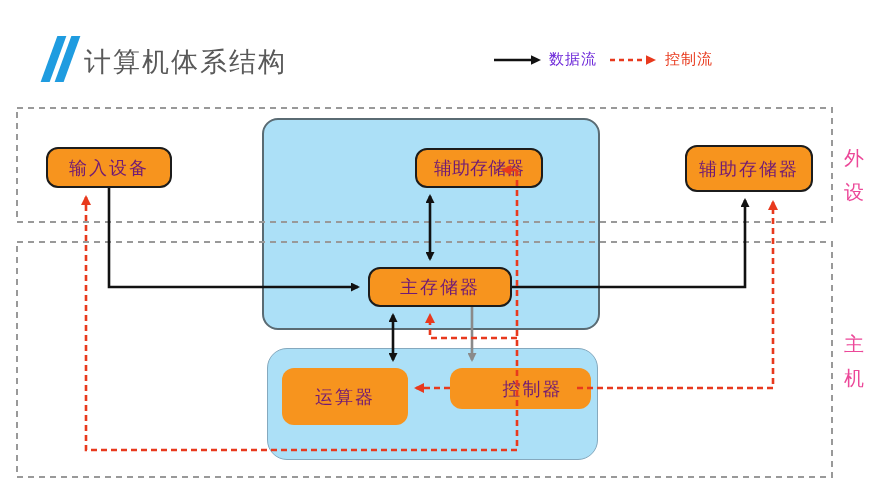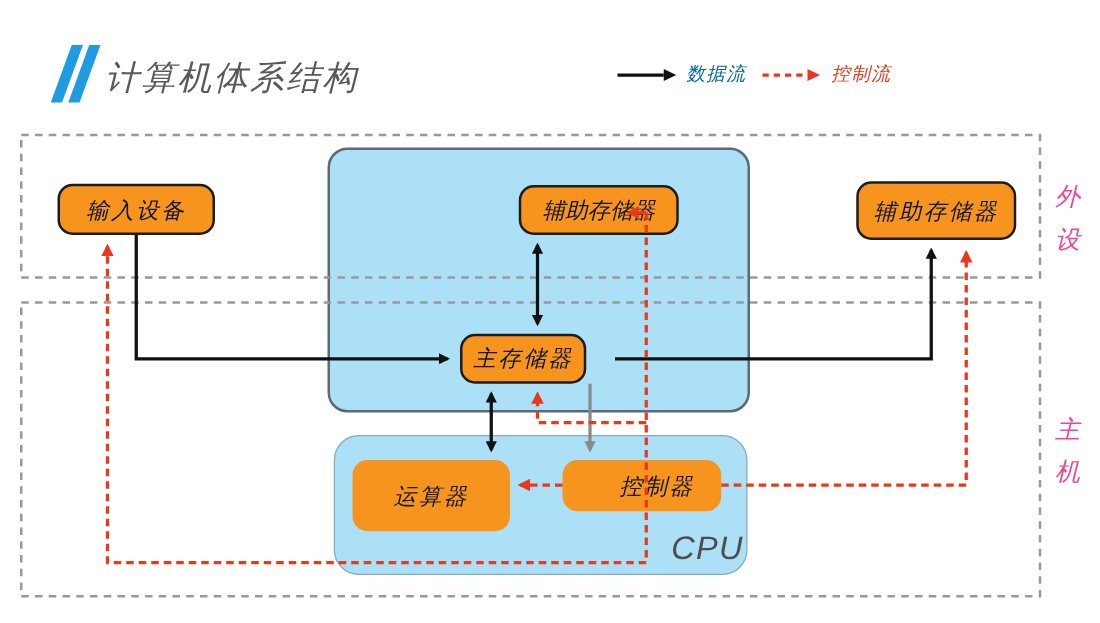--- a/index.html
+++ b/index.html
@@ -10,57 +10,57 @@
     --cpu-border:#85a9be;
     --region-gray:#999999;
     --black-line:#111111;
     --gray-line:#8a8a8a;
     --red-line:#e8391d;
     --title-blue:#1f9ce0;
   }
   *{margin:0;padding:0;box-sizing:border-box;}
   html,body{width:880px;height:498px;background:#ffffff;overflow:hidden;
     font-family:"Liberation Sans","DejaVu Sans",sans-serif;}
-  .stage{position:relative;width:880px;height:498px;background:#fff;font-style:italic;}
+  .stage{position:relative;width:880px;height:498px;background:#fff;}
 
   
   .header{position:absolute;left:0;top:0;width:880px;height:100px;}
   .slashes{position:absolute;left:45px;top:36px;width:36px;height:46px;}
   .slash{position:absolute;top:0;width:9px;height:46px;background:var(--title-blue);
     transform:skewX(-20deg);}
   .slash.s1{left:4px;}
   .slash.s2{left:18px;}
   .page-title{position:absolute;left:84px;top:44px;font-size:27px;color:#595959;
     letter-spacing:2px;}
   .legend{position:absolute;left:493px;top:50px;display:flex;align-items:center;gap:12px;}
   .legend-item{display:flex;align-items:center;gap:8px;}
   .legend-item svg{display:block;}
-  .legend-label{font-size:15px;color:#0369a1;letter-spacing:1px;}
+  .legend-label{font-size:15px;color:#6d28d9;letter-spacing:1px;}
   .legend-label.red{color:var(--red-line);}
 
   
   .group-box{position:absolute;background:var(--blue-fill);z-index:1;}
   .group-cunchuqi{left:262px;top:118px;width:338px;height:212px;
     border:2px solid var(--blue-border);border-radius:16px;}
   .group-cpu{left:267px;top:348px;width:331px;height:112px;
     border:1.5px solid var(--cpu-border);border-radius:20px;}
   svg.layer{position:absolute;left:0;top:0;pointer-events:none;}
   #svg-base{z-index:2;}
   #svg-red{z-index:4;}
 
   .node{position:absolute;z-index:3;background:var(--orange);
     display:flex;align-items:center;justify-content:center;
-    font-size:18px;color:#0f172a;letter-spacing:2px;border-radius:12px;}
+    font-size:18px;color:#701a75;letter-spacing:2px;border-radius:12px;}
   .node.bordered{border:2px solid var(--orange-border);}
   .node-input {left:46px; top:147px;width:126px;height:41px;}
   .node-output{left:685px;top:145px;width:128px;height:47px;}
   .node-aux   {left:367px;top:148px;width:128px;height:40px;letter-spacing:0;margin-left:48px;}
-  .node-main  {left:368px;top:267px;width:101px;height:40px;}
+  .node-main  {left:368px;top:267px;width:144px;height:40px;}
   .node-alu   {left:282px;top:368px;width:126px;height:57px;}
-  .node-ctrl  {left:450px;top:368px;width:127px;height:41px;padding-left:24px;}
+  .node-ctrl  {left:450px;top:368px;width:141px;height:41px;padding-left:24px;}
 
   .tag{position:absolute;z-index:5;color:#2b2b2b;}
   .tag-cunchuqi{left:514px;top:126px;font-size:21px;letter-spacing:1px;}
   .tag-cpu{left:537px;top:423px;font-size:26px;color:#4d4d4d;letter-spacing:1px;}
   .tag-side{width:22px;font-size:20px;line-height:34px;color:#ec4899;
     text-align:center;word-break:break-all;}
   .tag-waishe{left:843px;top:141px;}
   .tag-zhuji{left:843px;top:327px;}
 </style>
 </head>
@@ -152,17 +152,16 @@
       <line x1="517" y1="170" x2="503" y2="170" marker-end="url(#mRed)"></line>
 
       <polyline points="517,338 430,338 430,315" marker-end="url(#mRed)"></polyline>
 
       <line x1="450" y1="388" x2="416" y2="388" marker-end="url(#mRed)"></line>
 
       <polyline points="577,388 773,388 773,202" marker-end="url(#mRed)"></polyline>
     </g>
   </svg>
 
-  <div class="tag tag-cpu">CPU</div>
   <div class="tag tag-side tag-waishe">外设</div>
   <div class="tag tag-side tag-zhuji">主机</div>
 
 </div>
 
 </body></html>

